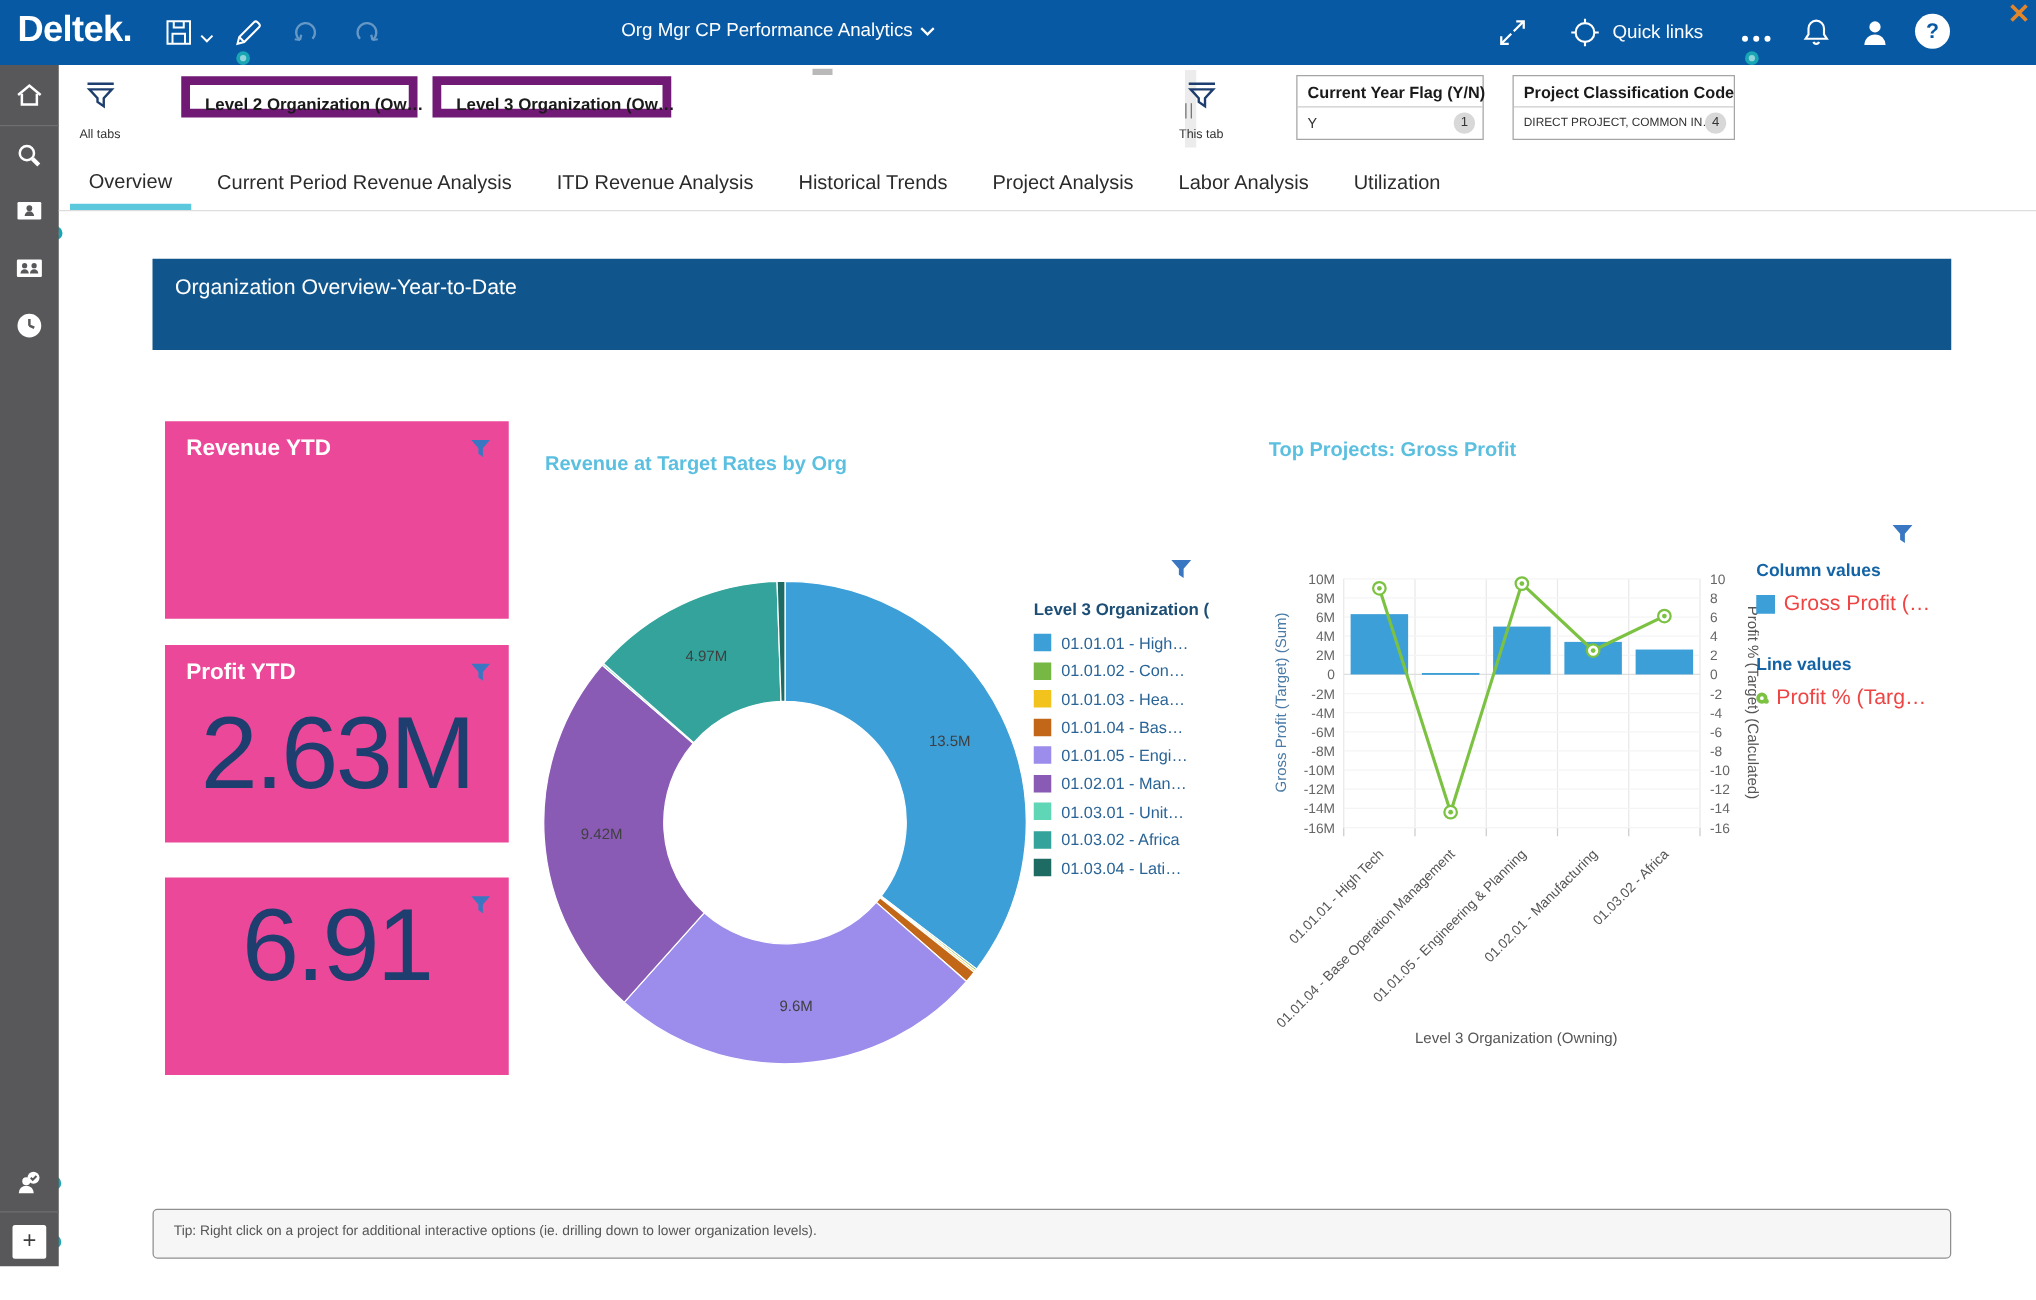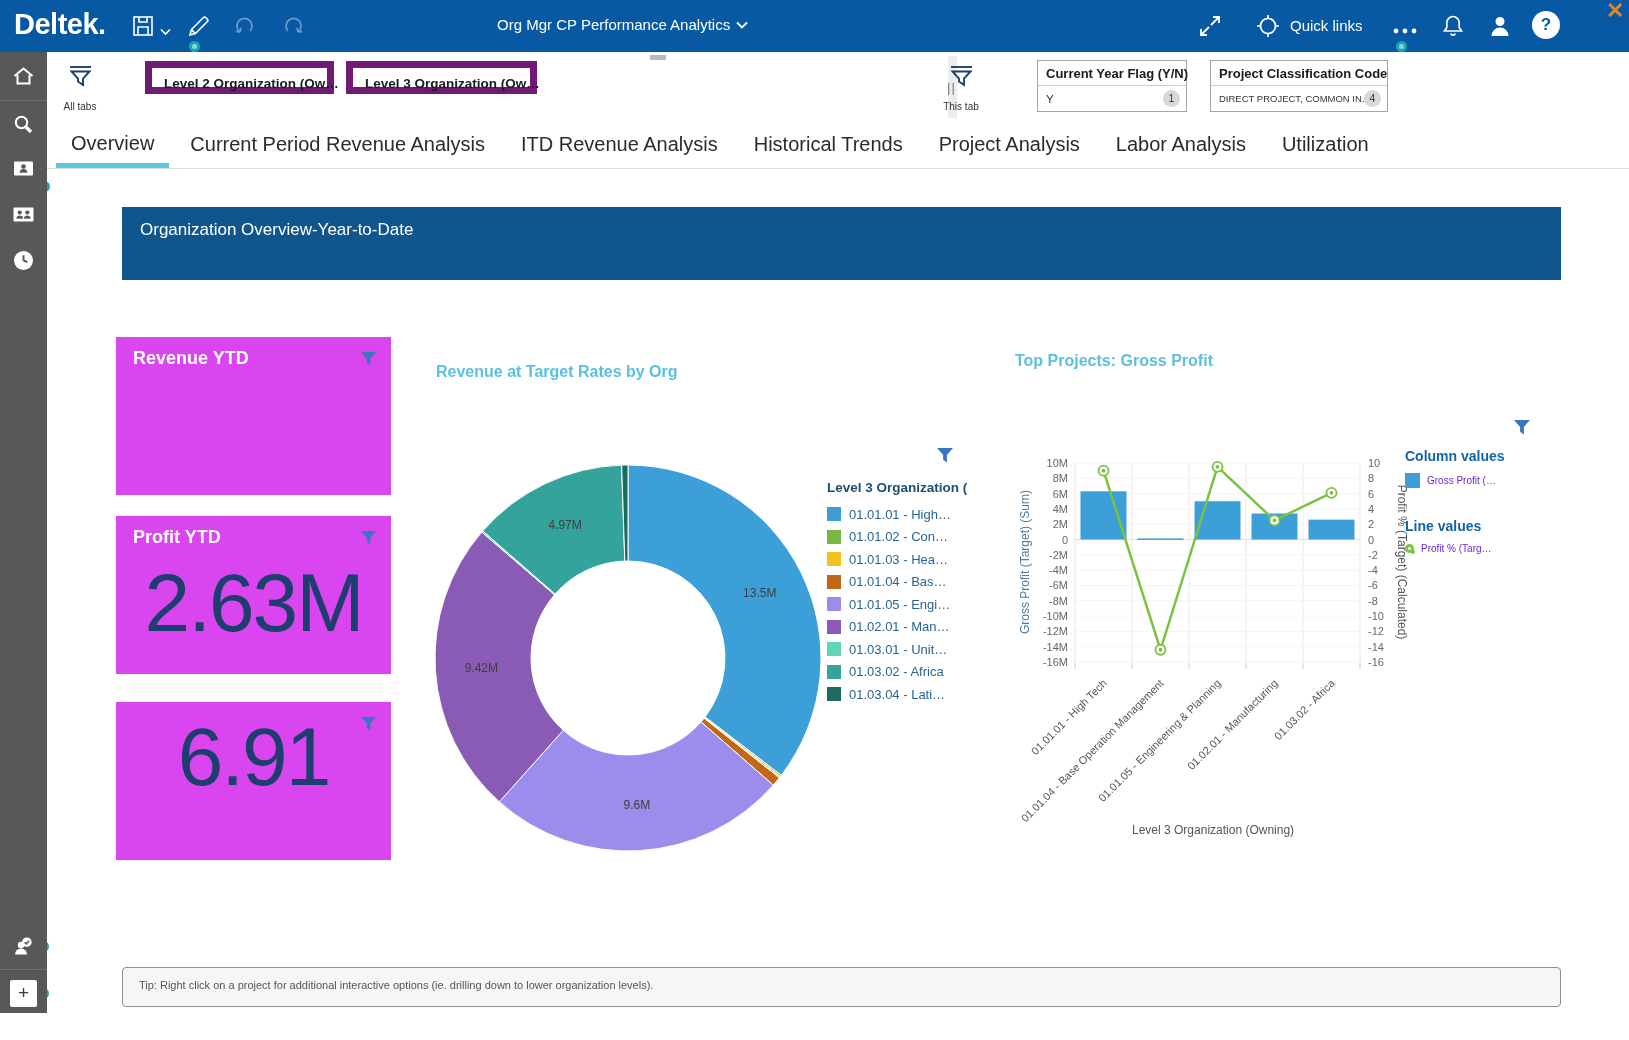--- a/index.html
+++ b/index.html
@@ -40,48 +40,48 @@
   .fc-val { color:#333; white-space:nowrap; overflow:hidden; }
   .badge { min-width:17px; height:17px; border-radius:50%; background:#d8d8d8; color:#333;
     font-size:10.5px; text-align:center; line-height:17px; flex:0 0 auto; }
   #hthumb { left:650px; top:55px; width:16px; height:5px; background:#b9b9b9; }
   #vtrack { left:948px; top:56px; width:9px; height:62px; background:#ececec; }
   #vhandle { left:947px; top:80px; color:#777; font-size:13px; letter-spacing:1px; }
 
   
   #tabs-row { left:47px; top:127px; width:1582px; height:42px; border-bottom:1px solid #ddd;
     display:flex; gap:36px; padding-left:24px; align-items:flex-end; }
-  .tab { font-size:20px; color:#2b2b2b; padding:0 0 12px; cursor:default; }
+  .tab { font-size:16px; color:#2b2b2b; padding:0 0 12px; cursor:default; }
   .tab.active { border-bottom:5px solid #5bc8dd; padding:0 15px 8px; margin:0 -15px; }
 
   
   #banner { left:122px; top:207px; width:1439px; height:73px; background:#10568c; }
   #banner div { padding:13px 0 0 18px; color:#fff; font-size:17px; }
-  .kpi { left:116px; width:275px; height:158px; background:#d946ef; }
+  .kpi { left:132px; width:275px; height:158px; background:#ec4899; }
   .kpi-title { color:#fff; font-weight:bold; font-size:18px; padding:11px 0 0 17px; }
   .kpi-value { color:#1d3e6e; font-size:82px; text-align:center; line-height:1; margin-top:14px;
     letter-spacing:-2px; }
   .kpi .funnel { position:absolute; right:14px; top:14px; }
   #tip-box { left:122px; top:967px; width:1439px; height:40px; background:#f6f6f6;
     border:1px solid #8f8f8f; border-radius:4px; }
   #tip-box div { font-size:11px; color:#555; padding:11px 0 0 16px; }
 
   
   .chart-title { font-size:16px; font-weight:bold; color:#5bbfe0; }
   #donut-title { left:436px; top:363px; }
   #combo-title { left:1015px; top:352px; }
   #donut-svg { left:428px; top:458px; overflow:visible; }
   #combo-svg { left:1015px; top:440px; overflow:visible; }
   #donut-legend { left:827px; top:480px; }
   .leg-head { font-size:13.5px; font-weight:bold; color:#1d4f76; margin-bottom:8px; white-space:nowrap; }
   .leg-item { display:flex; align-items:center; gap:8px; height:22.5px; font-size:13px; color:#2a6496; white-space:nowrap; }
   .leg-sq { width:14px; height:14px; flex:0 0 auto; }
   #combo-legend { left:1405px; top:448px; }
   .cl-head { font-size:14px; font-weight:bold; color:#1464a5; }
-  .cl-item { display:flex; align-items:center; gap:7px; margin-top:9px; font-size:10px; color:#6d28d9; white-space:nowrap; }
+  .cl-item { display:flex; align-items:center; gap:7px; margin-top:9px; font-size:17px; color:#ef4444; white-space:nowrap; }
   .ring { width:9px; height:9px; border:3px solid #7cc242; border-radius:50%; background:#fff; position:relative; flex:0 0 auto;}
   .ring::after { content:""; position:absolute; left:2.5px; top:2.5px; width:4px; height:4px; border-radius:50%; background:#7cc242; }
   #combo-xtitle { left:1132px; top:823px; font-size:12px; color:#555; }
 </style>
 </head>
 <body>
 
 <div id="topbar" class="abs">
   <div id="logo" class="abs">Deltek.</div>
 

